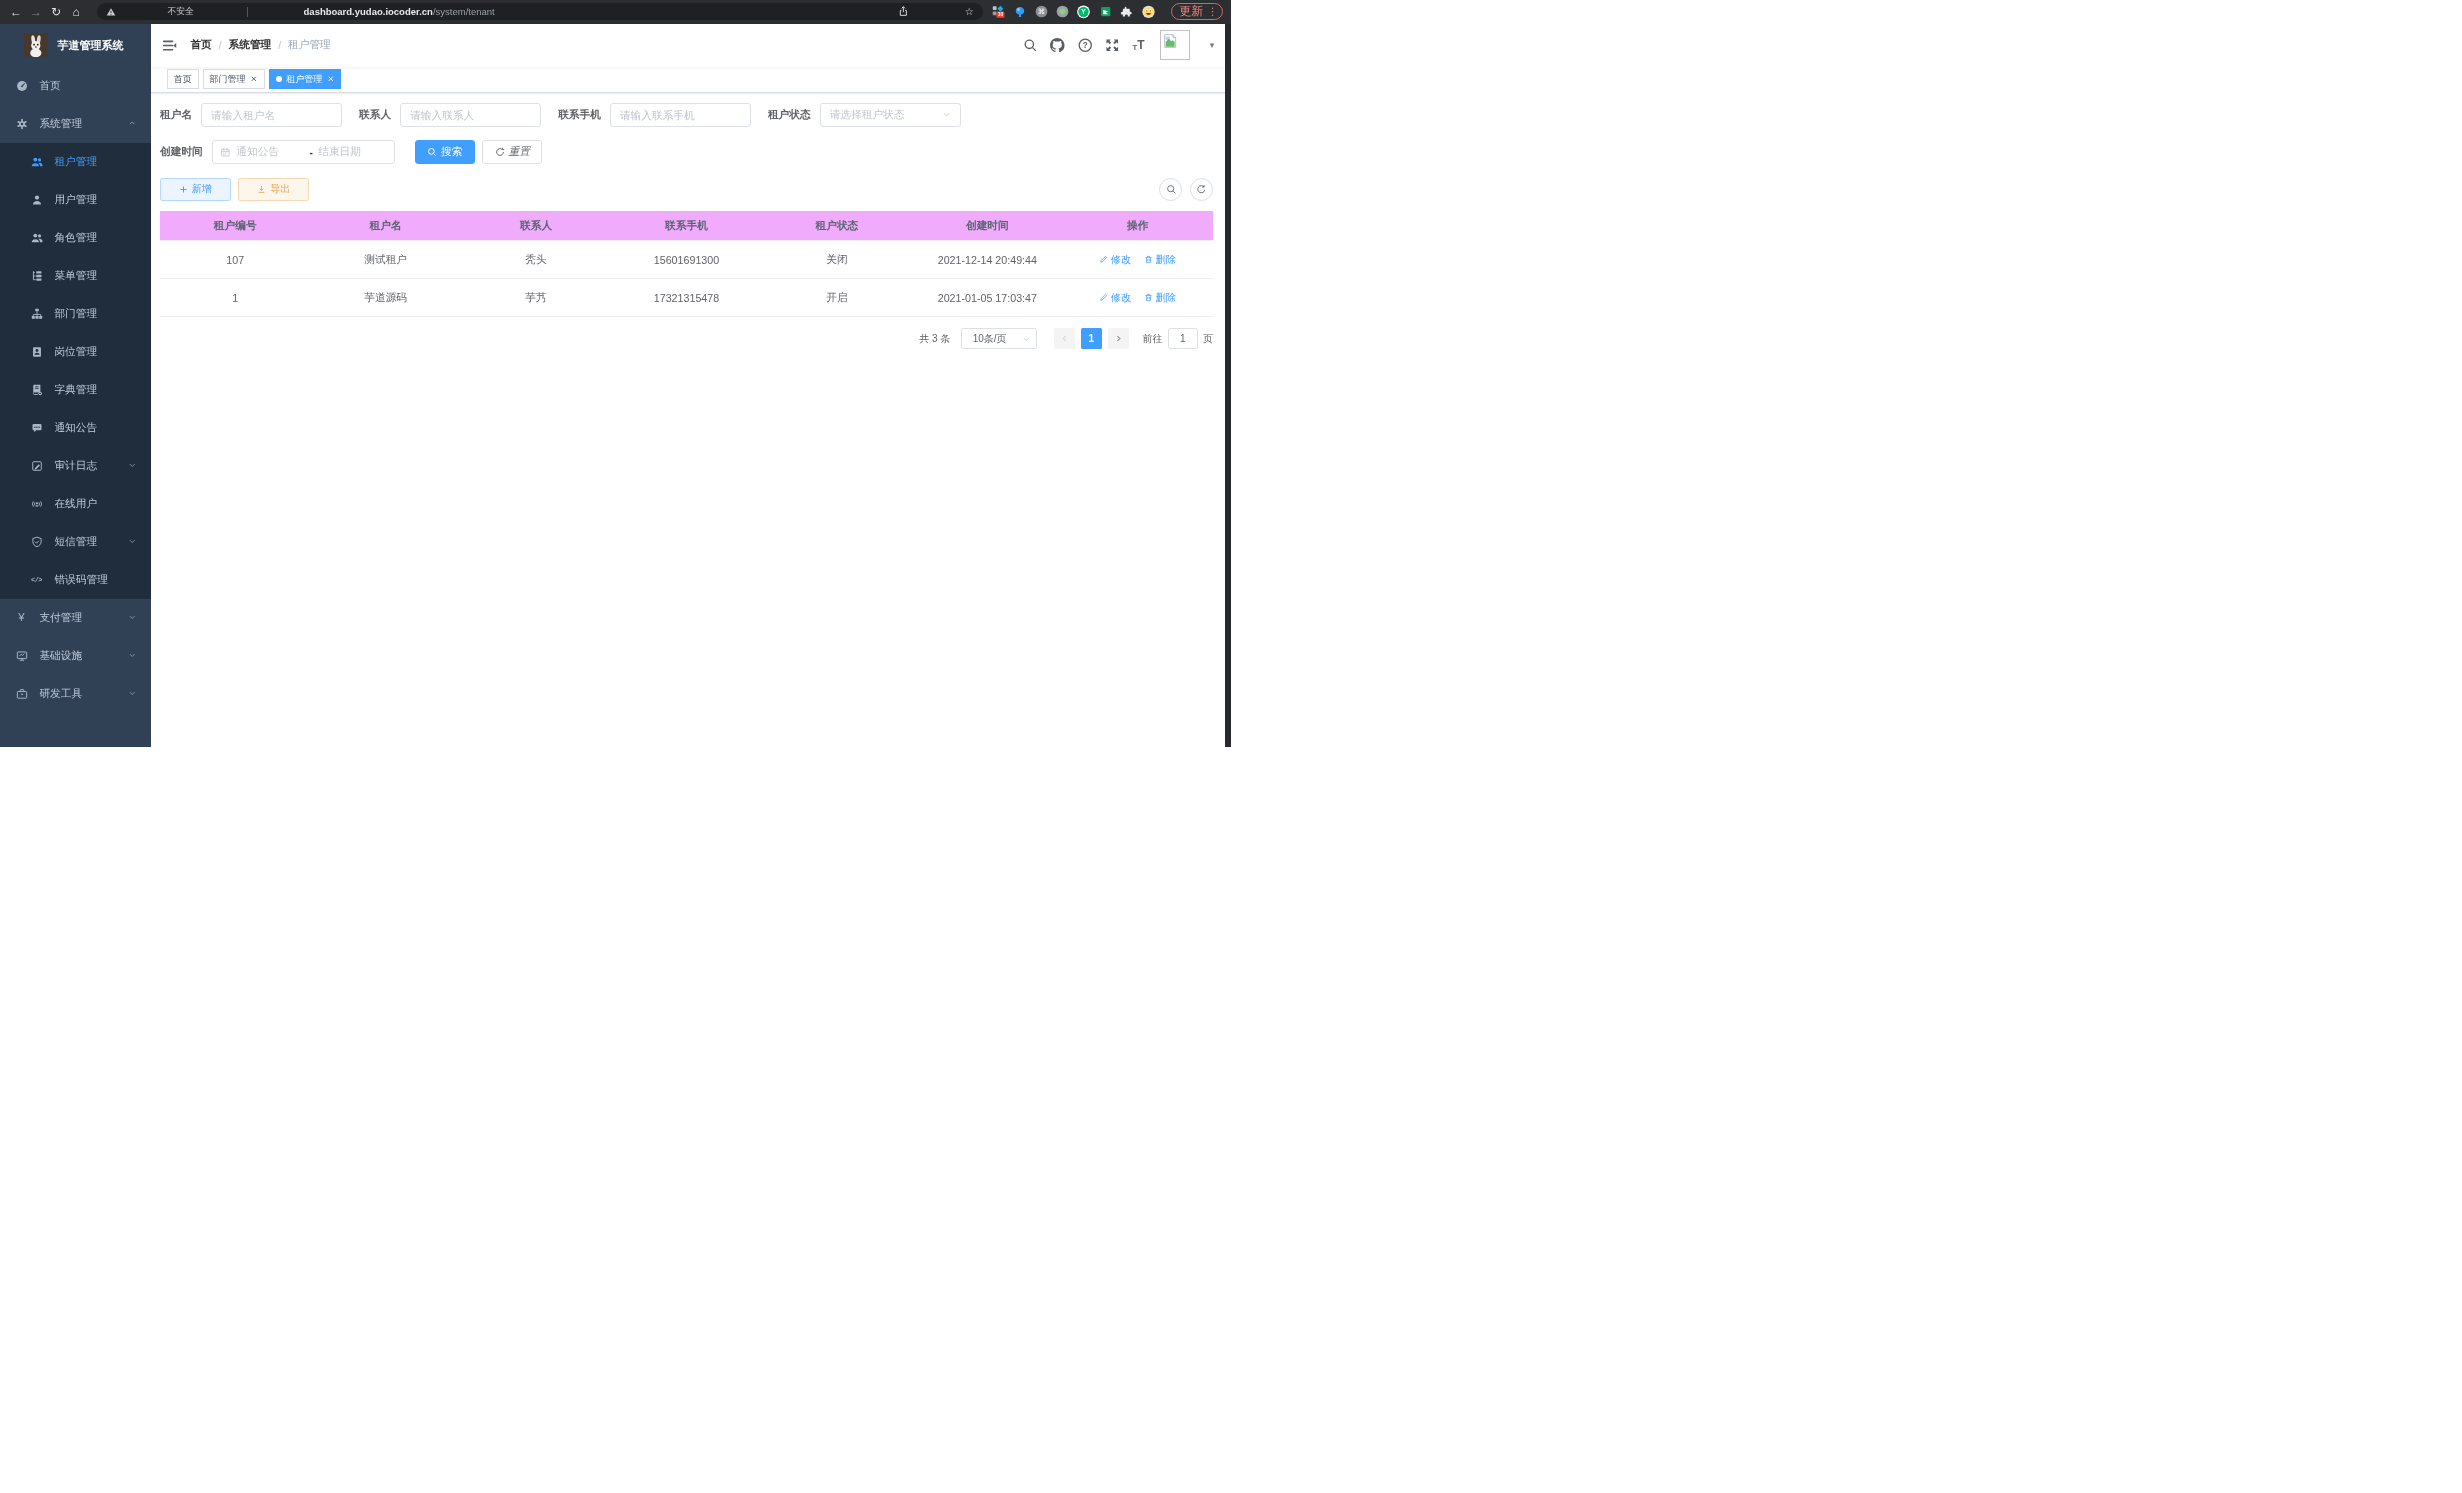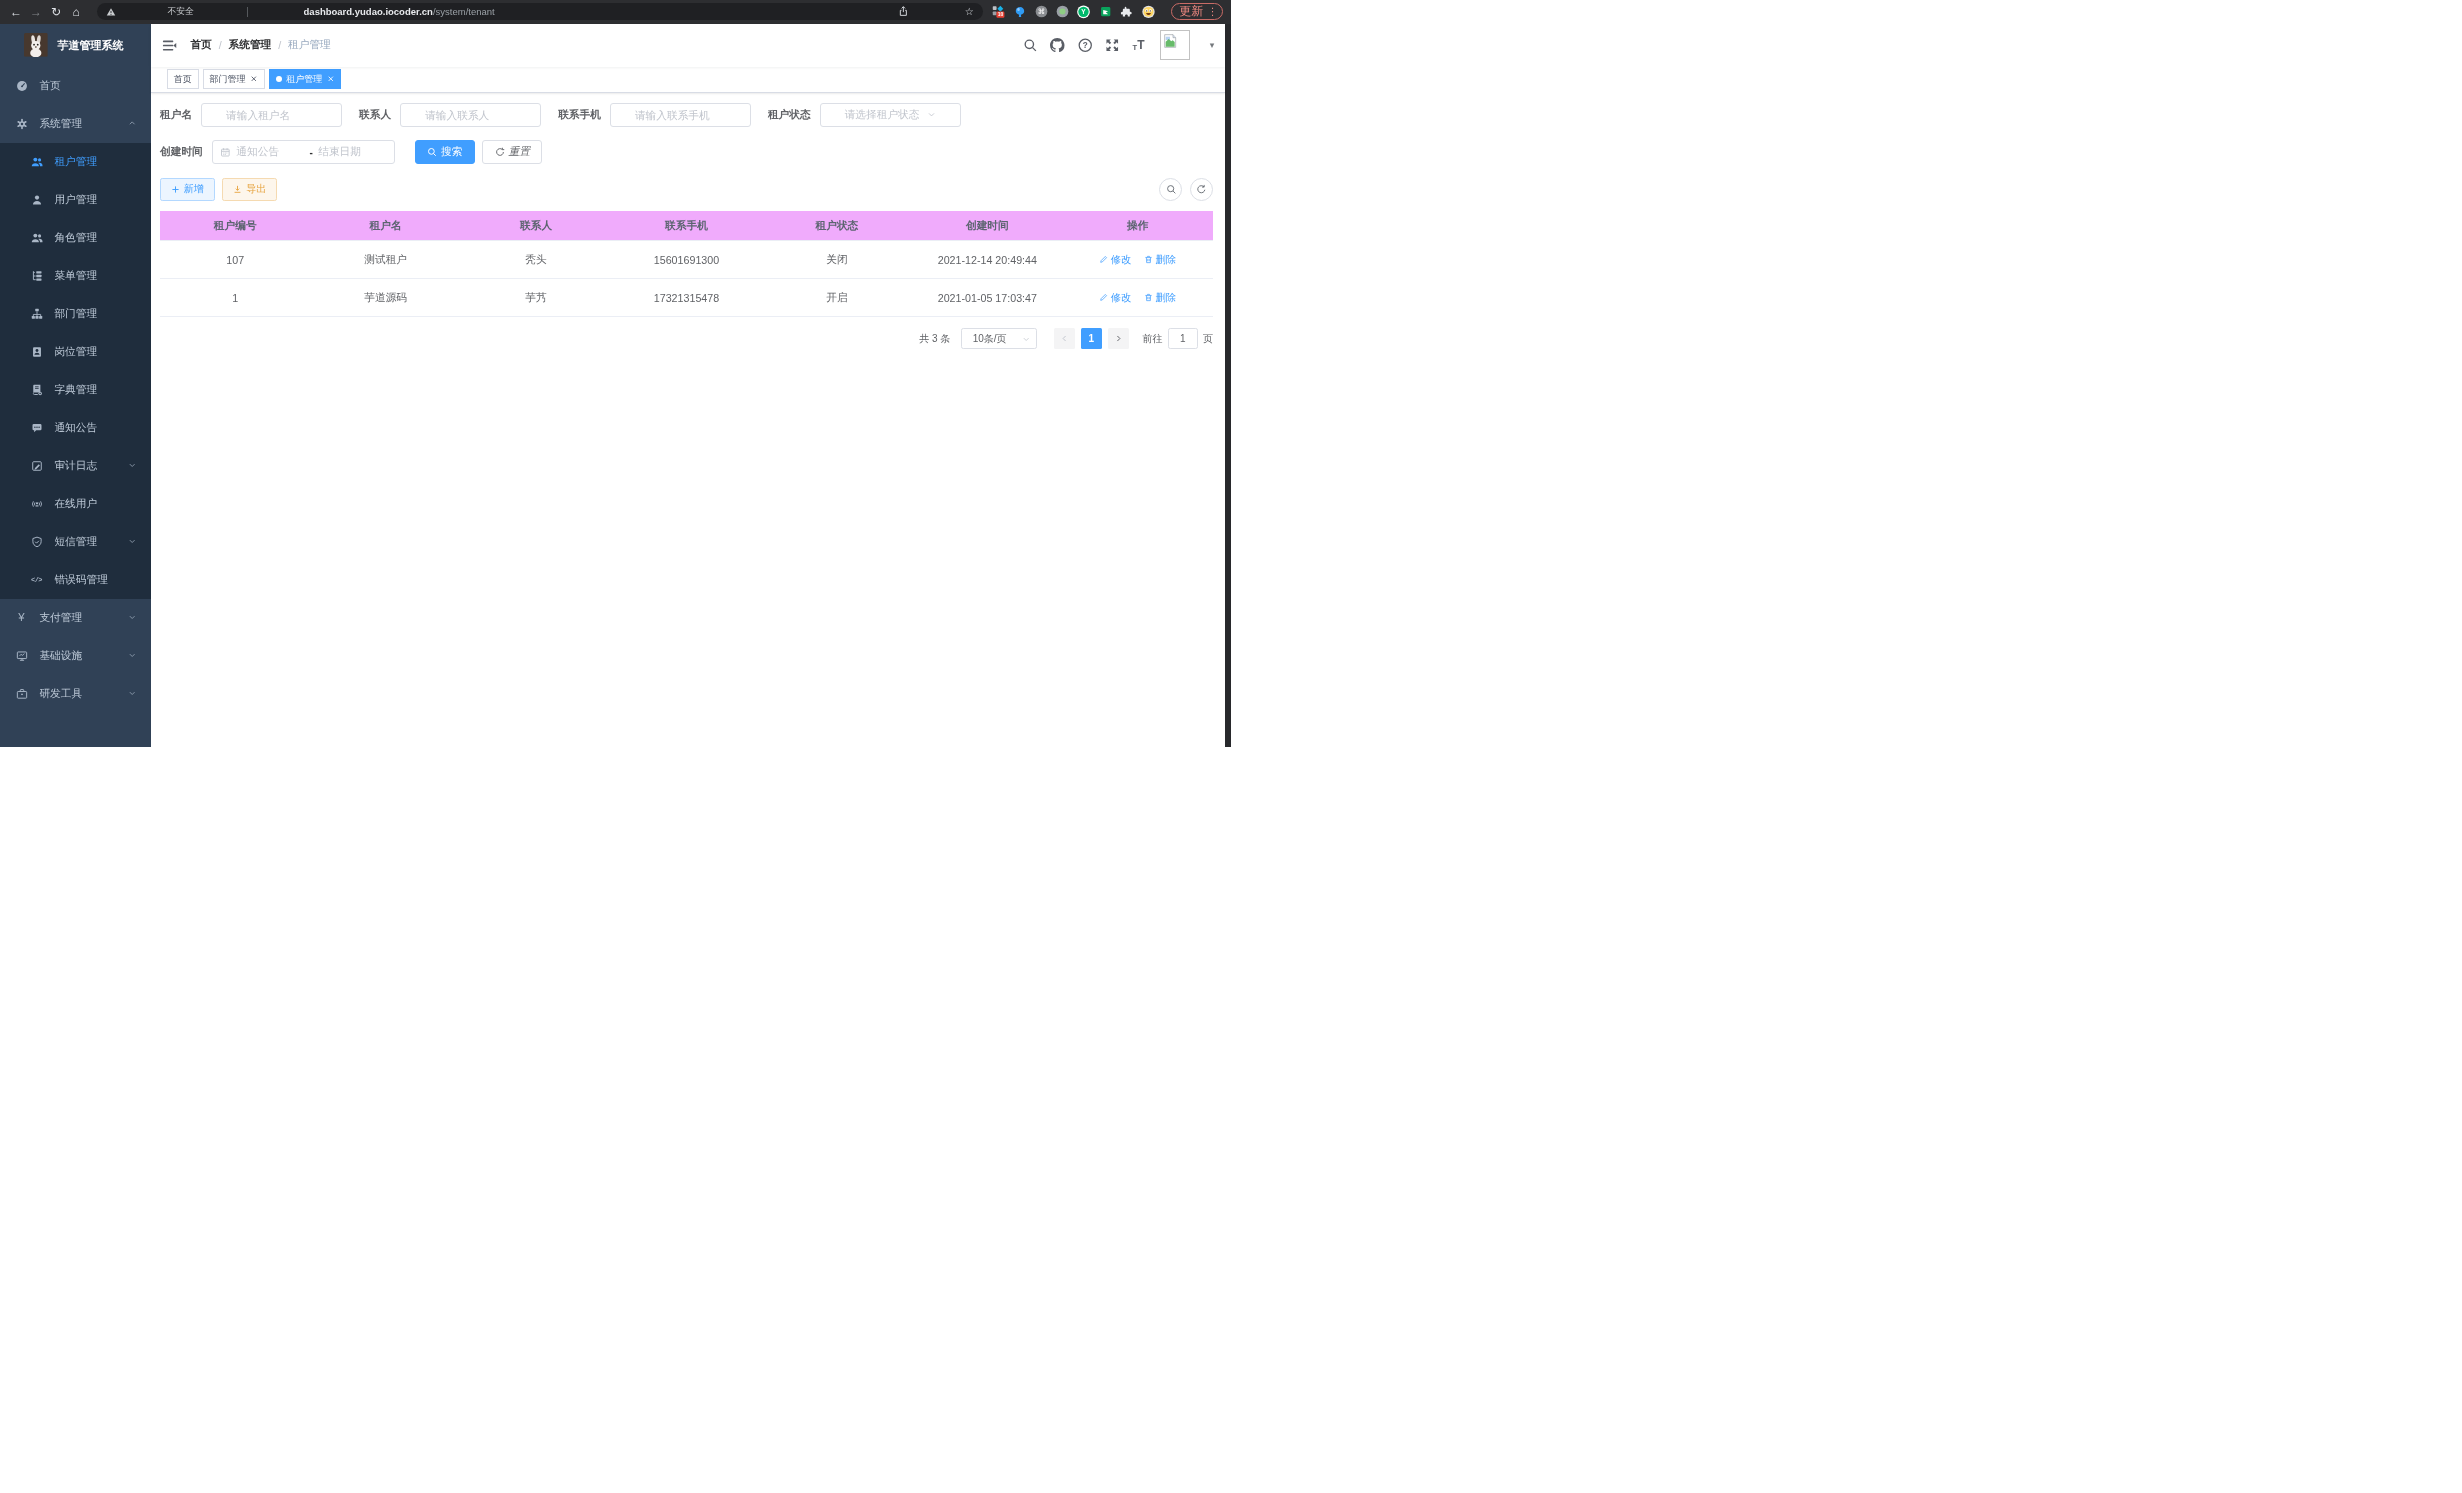--- a/index.html
+++ b/index.html
@@ -67,35 +67,35 @@
   .tag { display:inline-flex; align-items:center; height:20px; border:0.8px solid #d8dce5; background:#fff; color:#495060; font-size:9px; padding:0 6px; margin-left:3.8px; cursor:pointer; }
   .tag-dot { width:6px; height:6px; border-radius:50%; background:#fff; margin-right:4.6px; }
   .tag.active { background:#409eff; border-color:#409eff; color:#fff; }
   .tag-close { display:flex; align-items:center; margin-left:4.6px; border-radius:50%; }
 
   
   .app-container { flex:1; padding:10px 12px 0 9px; background:#fff; overflow:hidden; }
   .filter-row { display:flex; align-items:center; margin-bottom:13.7px; }
   .f-item { display:flex; align-items:center; margin-right:17px; }
   .f-label { font-size:10.7px; font-weight:700; color:#606266; padding-right:9px; white-space:nowrap; }
-  .el-input { width:141px; height:24px; border:0.8px solid #dcdfe6; border-radius:3px; background:#fff; display:flex; align-items:center; padding:0 24px; }
+  .el-input { width:141px; height:24px; border:0.8px solid #dcdfe6; border-radius:3px; background:#fff; display:flex; align-items:center; padding:0 9px; }
   .el-input input { border:none; outline:none; width:100%; font-size:10.7px; color:#606266; background:transparent; font-family:inherit; }
   .el-input input::placeholder { color:#c0c4cc; }
   .el-select { justify-content:space-between; cursor:pointer; }
   .ph { color:#c0c4cc; font-size:10.7px; white-space:nowrap; }
   .sel-arrow { color:#c0c4cc; display:flex; }
   .date-range { width:183px; height:24px; border:0.8px solid #dcdfe6; border-radius:3px; display:flex; align-items:center; padding:0 7.6px; gap:5.3px; cursor:pointer; }
   .cal-ico { color:#c0c4cc; display:flex; }
   .dr-part { flex:1; font-size:10.7px; color:#c0c4cc; text-align:left; }
   .dr-sep { color:#303133; font-size:10px; font-weight:600; }
   .btn { height:24px; border-radius:3px; font-size:10.7px; display:inline-flex; align-items:center; gap:3.8px; padding:0 11.4px; cursor:pointer; border:0.8px solid transparent; white-space:nowrap; }
   .btn-search { background:#409eff; border-color:#409eff; color:#fff; margin-left:3px; }
   .btn-reset { background:#fff; border-color:#dcdfe6; color:#606266; margin-left:7.6px;font-style:italic; }
   .toolbar-row { display:flex; align-items:center; margin-bottom:10px; }
-  .btn-sm { height:23px; font-size:10px; padding:0 10px; border-radius:2.3px; }
+  .btn-sm { height:23px; font-size:10px; padding:0 18px; border-radius:2.3px; }
   .btn-add { background:#ecf5ff; border-color:#b3d8ff; color:#409eff; }
   .btn-export { background:#fdf6ec; border-color:#f5dab1; color:#e6a23c; margin-left:7.6px; }
   .tool-circles { margin-left:auto; display:flex; gap:7.6px; }
   .circle-btn { width:23px; height:23px; border-radius:50%; border:0.8px solid #dcdfe6; background:#fff; display:flex; align-items:center; justify-content:center; color:#666b73; cursor:pointer; }
 
   table.grid { width:100%; border-collapse:collapse; table-layout:fixed; font-size:10.7px; color:#606266; }
   .grid th { background:#f0abfc; height:30px; font-weight:700; color:#5c6470; border-bottom:0.8px solid #ebeef5; text-align:center; font-size:10.7px; }
   .grid td { height:38px; border-bottom:0.8px solid #ebeef5; text-align:center; background:#fff; }
   .link { color:#409eff; font-size:10.3px; display:inline-flex; align-items:center; gap:2.3px; cursor:pointer; }
   .link + .link { margin-left:10px; }

